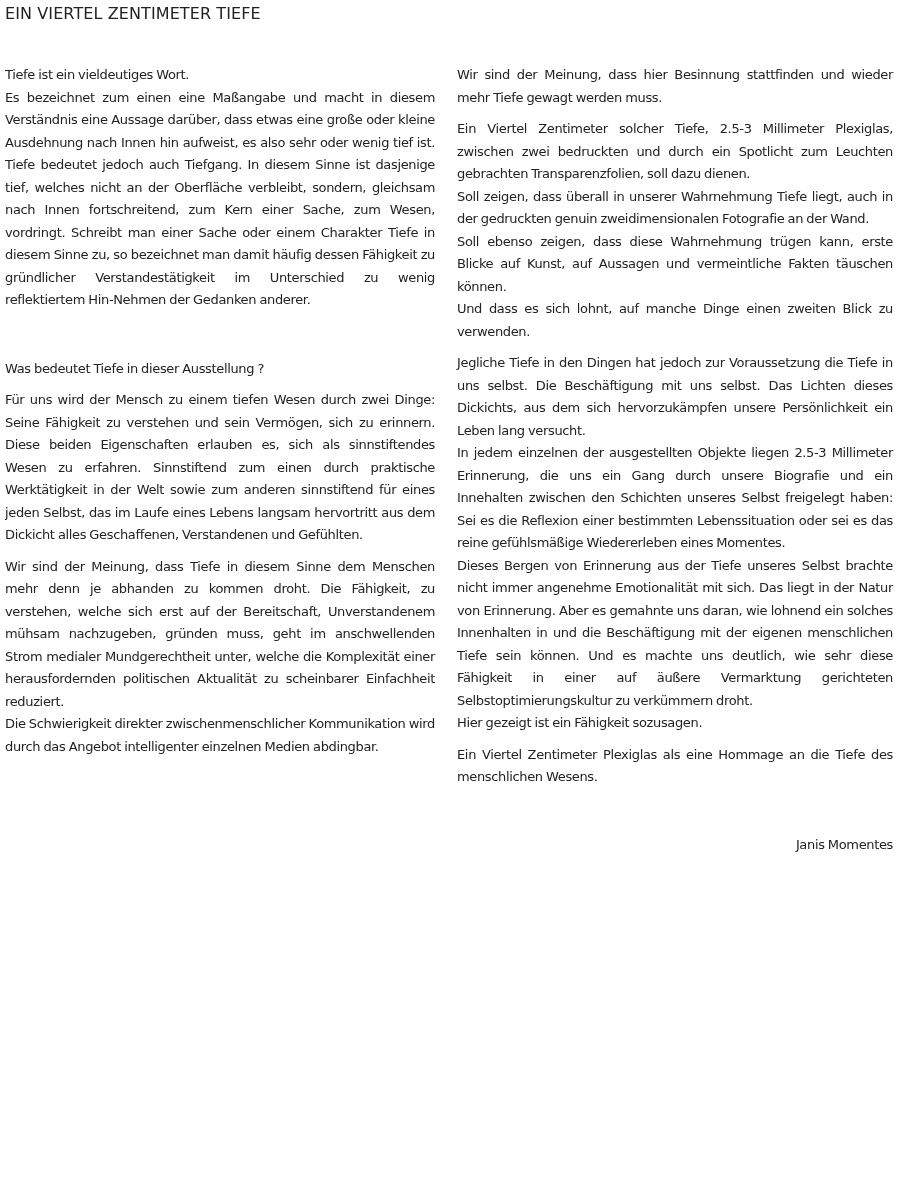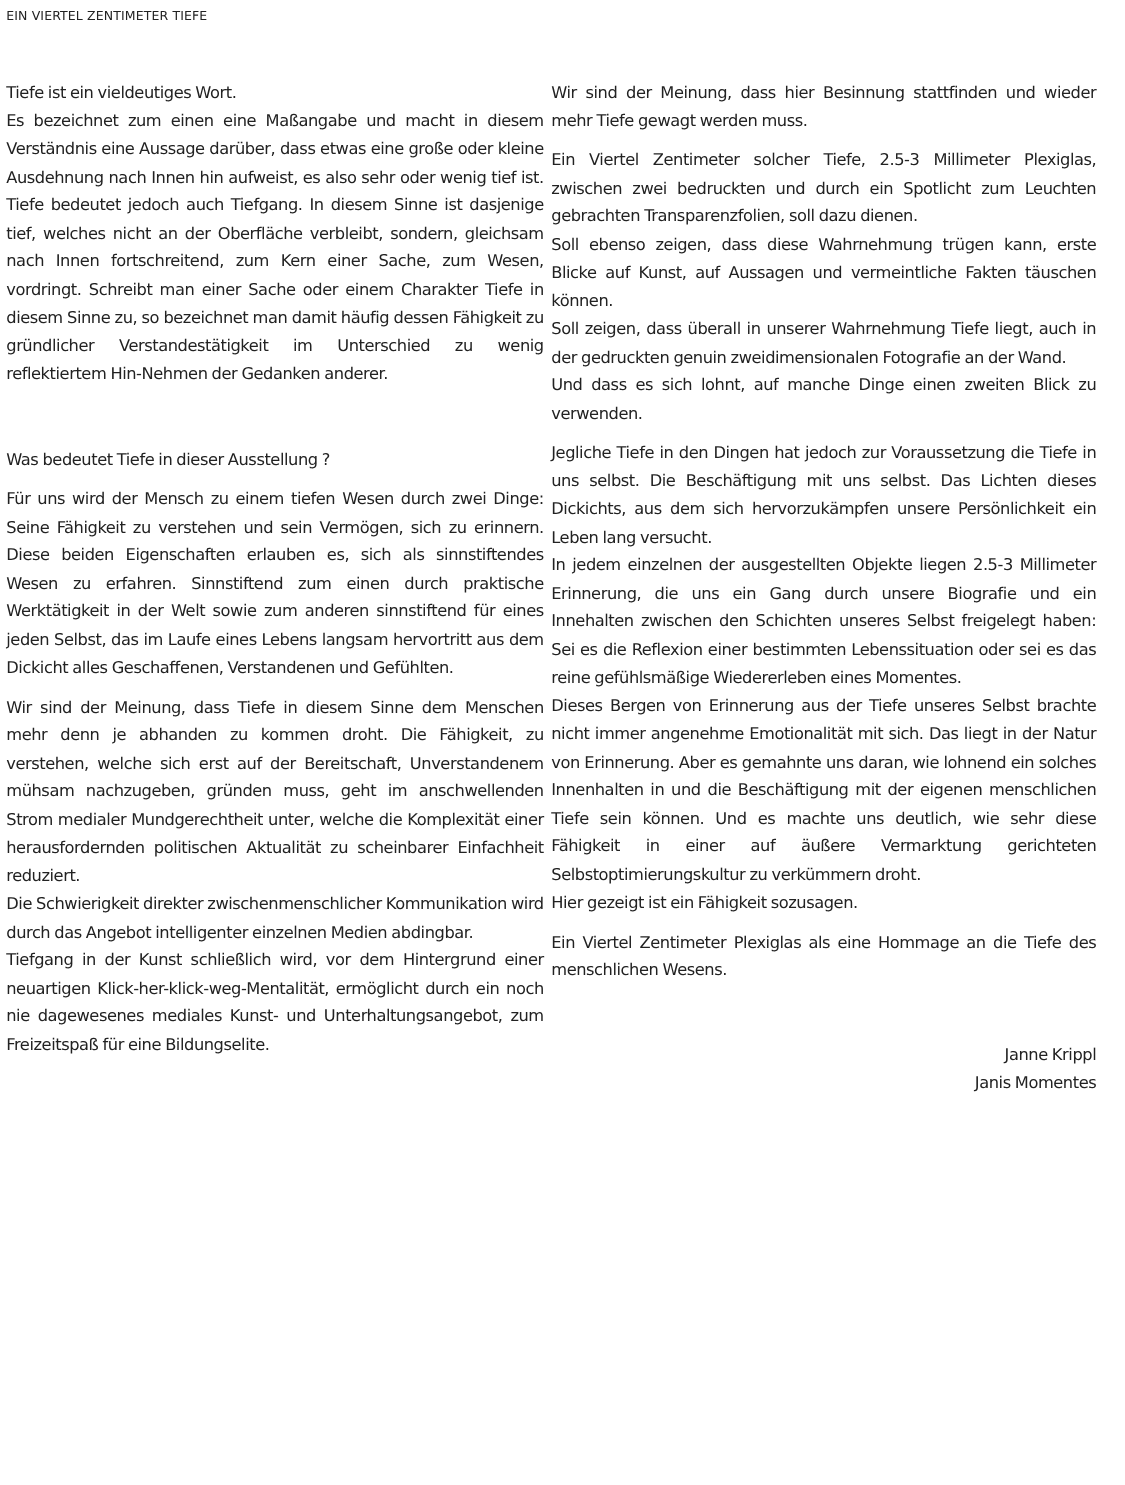--- a/index.html
+++ b/index.html
@@ -12,36 +12,36 @@
       height: 1188px;
       position: relative;
       overflow: hidden;
       color: #222222;
       font-family: "DejaVu Sans", sans-serif;
     }
     .title {
       position: absolute;
       left: 5px;
       top: 3px;
-      font-size: 10px;
+      font-size: 16px;
       line-height: 22px;
       letter-spacing: 0.1px;
       white-space: nowrap;
     }
     .col {
       position: absolute;
       top: 64px;
       font-size: 13px;
       line-height: 22.5px;
       text-align: justify;
       letter-spacing: -0.35px;
       word-spacing: -0.5px;
     }
     .col.left { left: 5px; width: 430px; }
-    .col.right { left: 441px; width: 436px; }
+    .col.right { left: 457px; width: 436px; }
     .col p {
       margin: 0;
       text-align: justify;
       text-align-last: left;
     }
     .col p.gap { margin-top: 9px; }
     .col p.gap2 { margin-top: 46px; }
     .heading-q {
       margin: 0;
       text-align: left;
@@ -59,31 +59,29 @@
 
 <div class="title">EIN VIERTEL ZENTIMETER TIEFE</div>
 
 <div class="col left">
   <p>Tiefe ist ein vieldeutiges Wort.</p>
   <p>Es bezeichnet zum einen eine Maßangabe und macht in diesem Verständnis eine Aussage darüber, dass etwas eine große oder kleine Ausdehnung nach Innen hin aufweist, es also sehr oder wenig tief ist. Tiefe bedeutet jedoch auch Tiefgang. In diesem Sinne ist dasjenige tief, welches nicht an der Oberfläche verbleibt, sondern, gleichsam nach Innen fortschreitend, zum Kern einer Sache, zum Wesen, vordringt. Schreibt man einer Sache oder einem Charakter Tiefe in diesem Sinne zu, so bezeichnet man damit häufig dessen Fähigkeit zu gründlicher Verstandestätigkeit im Unterschied zu wenig reflektiertem Hin-Nehmen der Gedanken anderer.</p>
   <p class="gap2 heading-q">Was bedeutet Tiefe in dieser Ausstellung ?</p>
   <p class="gap">Für uns wird der Mensch zu einem tiefen Wesen durch zwei Dinge: Seine Fähigkeit zu verstehen und sein Vermögen, sich zu erinnern. Diese beiden Eigenschaften erlauben es, sich als sinnstiftendes Wesen zu erfahren. Sinnstiftend zum einen durch praktische Werktätigkeit in der Welt sowie zum anderen sinnstiftend für eines jeden Selbst, das im Laufe eines Lebens langsam hervortritt aus dem Dickicht alles Geschaffenen, Verstandenen und Gefühlten.</p>
   <p class="gap">Wir sind der Meinung, dass Tiefe in diesem Sinne dem Menschen mehr denn je abhanden zu kommen droht. Die Fähigkeit, zu verstehen, welche sich erst auf der Bereitschaft, Unverstandenem mühsam nachzugeben, gründen muss, geht im anschwellenden Strom medialer Mundgerechtheit unter, welche die Komplexität einer herausfordernden politischen Aktualität zu scheinbarer Einfachheit reduziert.</p>
   <p>Die Schwierigkeit direkter zwischenmenschlicher Kommunikation wird durch das Angebot intelligenter einzelnen Medien abdingbar.</p>
-  <p>Tiefgang in der Kunst schließlich wird, vor dem Hintergrund einer neuartigen Klick-her-klick-weg-Mentalität, ermöglicht durch ein noch nie dagewesenes mediales Kunst- und Unterhaltungsangebot, zum Freizeitspaß für eine Bildungselite.</p>
 </div>
 
 <div class="col right">
   <p>Wir sind der Meinung, dass hier Besinnung stattfinden und wieder mehr Tiefe gewagt werden muss.</p>
   <p class="gap">Ein Viertel Zentimeter solcher Tiefe, 2.5-3 Millimeter Plexiglas, zwischen zwei bedruckten und durch ein Spotlicht zum Leuchten gebrachten Transparenzfolien, soll dazu dienen.</p>
+  <p>Soll zeigen, dass überall in unserer Wahrnehmung Tiefe liegt, auch in der gedruckten genuin zweidimensionalen Fotografie an der Wand.</p>
   <p>Soll ebenso zeigen, dass diese Wahrnehmung trügen kann, erste Blicke auf Kunst, auf Aussagen und vermeintliche Fakten täuschen können.</p>
-  <p>Soll zeigen, dass überall in unserer Wahrnehmung Tiefe liegt, auch in der gedruckten genuin zweidimensionalen Fotografie an der Wand.</p>
   <p>Und dass es sich lohnt, auf manche Dinge einen zweiten Blick zu verwenden.</p>
   <p class="gap">Jegliche Tiefe in den Dingen hat jedoch zur Voraussetzung die Tiefe in uns selbst. Die Beschäftigung mit uns selbst. Das Lichten dieses Dickichts, aus dem sich hervorzukämpfen unsere Persönlichkeit ein Leben lang versucht.</p>
   <p>In jedem einzelnen der ausgestellten Objekte liegen 2.5-3 Millimeter Erinnerung, die uns ein Gang durch unsere Biografie und ein Innehalten zwischen den Schichten unseres Selbst freigelegt haben: Sei es die Reflexion einer bestimmten Lebenssituation oder sei es das reine gefühlsmäßige Wiedererleben eines Momentes.</p>
   <p>Dieses Bergen von Erinnerung aus der Tiefe unseres Selbst brachte nicht immer angenehme Emotionalität mit sich. Das liegt in der Natur von Erinnerung. Aber es gemahnte uns daran, wie lohnend ein solches Innenhalten in und die Beschäftigung mit der eigenen menschlichen Tiefe sein können. Und es machte uns deutlich, wie sehr diese Fähigkeit in einer auf äußere Vermarktung gerichteten Selbstoptimierungskultur zu verkümmern droht.</p>
   <p>Hier gezeigt ist ein Fähigkeit sozusagen.</p>
   <p class="gap">Ein Viertel Zentimeter Plexiglas als eine Hommage an die Tiefe des menschlichen Wesens.</p>
   <div class="signature">
-    <div>Janne Krippl</div>
     <div>Janis Momentes</div>
   </div>
 </div>
 
 </body></html>

